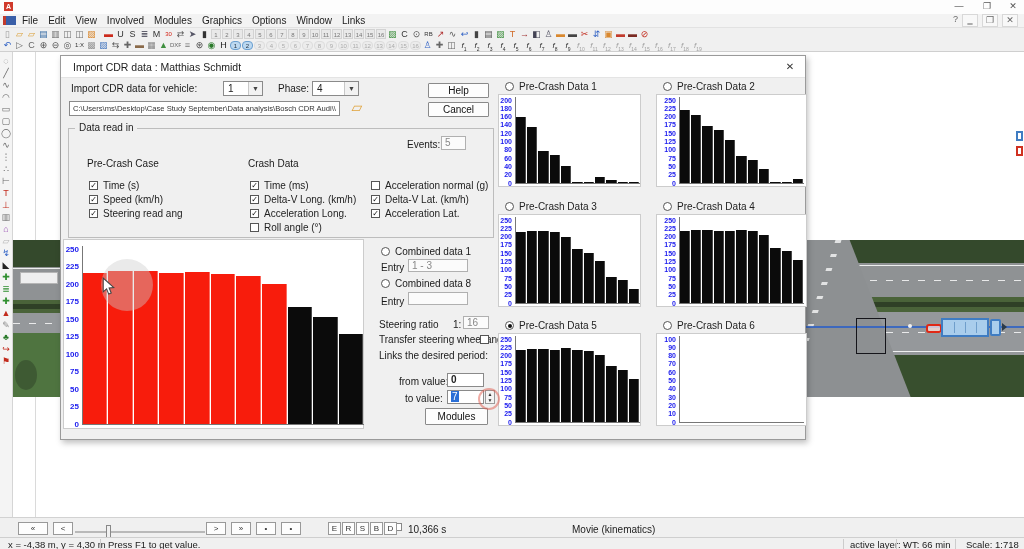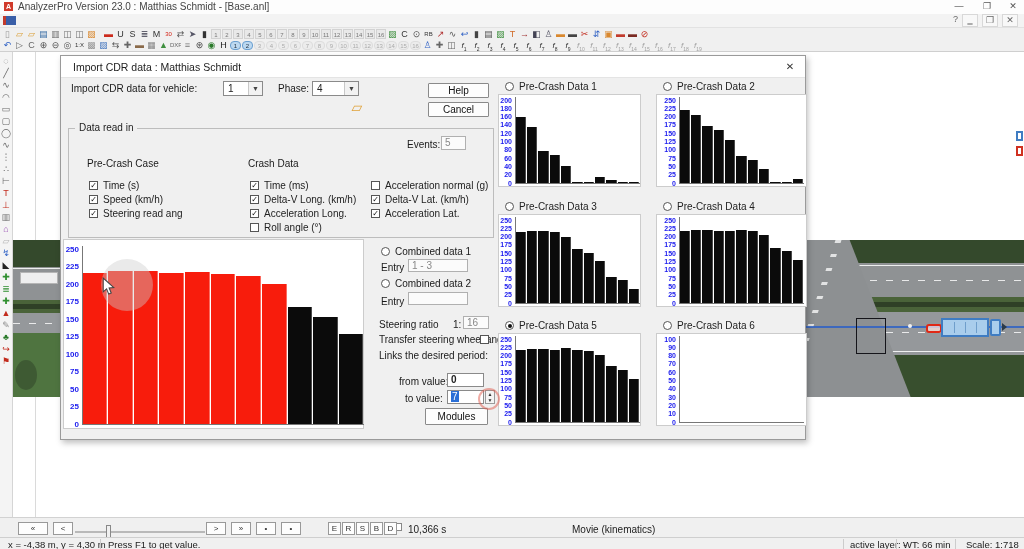--- a/index.html
+++ b/index.html
@@ -102,28 +102,38 @@
   #statusbar{left:0;top:537px;width:1024px;height:12px;background:#f0f0f0;border-top:1px solid #cfcfcf;font-size:9.5px;color:#222;z-index:8;}
   .sb-sep{position:absolute;top:1px;width:1px;height:10px;background:#cccccc;}
 </style>
 </head>
 <body>
 
 <div id="screen">
 
   <div class="abs" id="titlebar">
     <div class="abs" id="app-logo">A</div>
-    <div class="abs" id="title-text">AnalyzerPro Version 23.0 : Matthias Schmidt - [Base.anl]</div>
     <div class="abs winbtn" style="left:948px;">—</div>
     <div class="abs winbtn" style="left:976px;">❐</div>
     <div class="abs winbtn" style="left:1002px;">✕</div>
   </div>
 
   <div class="abs" id="menubar"></div>
   <div class="abs" id="menu-icon"></div>
+  <div class="abs" id="menu-items">
+      <span class="menu-item">File</span>
+      <span class="menu-item">Edit</span>
+      <span class="menu-item">View</span>
+      <span class="menu-item">Involved</span>
+      <span class="menu-item">Modules</span>
+      <span class="menu-item">Graphics</span>
+      <span class="menu-item">Options</span>
+      <span class="menu-item">Window</span>
+      <span class="menu-item">Links</span>
+    </div>
   <div class="abs" id="mdi-ctrl">
     <span>?</span>
     <span class="mdi-b">‗</span>
     <span class="mdi-b">❐</span>
     <span class="mdi-b">✕</span>
   </div>
 
   <div class="abs toolbar" id="toolbar1">
       <span class="tb-icon" style="color: rgb(154, 154, 154);">▯</span>
       <span class="tb-icon" style="color: rgb(217, 155, 46);">▱</span>
@@ -327,20 +337,21 @@
     <div class="abs combo" style="left:162px;top:25px;width:40px;height:15px;">
       <span class="val">1</span>
       <span class="arr">▼</span>
     </div>
     <div class="abs lbl" style="left:217px;top:27px;">Phase:</div>
     <div class="abs combo" style="left:251px;top:25px;width:47px;height:15px;">
       <span class="val">4</span>
       <span class="arr">▼</span>
     </div>
 
+    <div class="abs tbox" style="left:8px;top:45px;width:271px;height:15px;font-size:7.6px;line-height:11px;color:#333;">C:\Users\ms\Desktop\Case Study September\Data analysis\Bosch CDR Audi\\</div>
     <div class="abs" style="left:285px;top:42px;width:22px;height:18px;font-size:14px;color:#e0a33b;text-align:center;line-height:18px;">▱</div>
 
     <div class="abs btn" style="left:367px;top:27px;width:61px;height:15px;line-height:13px;">Help</div>
     <div class="abs btn" style="left:367px;top:46px;width:61px;height:15px;line-height:13px;">Cancel</div>
 
     <div class="abs" id="grpbox"></div>
     <div class="abs" id="grp-legend">Data read in</div>
     <div class="abs lbl" style="left:346px;top:83px;">Events:</div>
     <div class="abs tbox dis" style="left:380px;top:80px;width:25px;height:14px;line-height:10px;">5</div>
 
@@ -422,21 +433,21 @@
       </div>
 
     <div class="abs" style="left:320px;top:190px;display:flex;gap:5px;align-items:center;">
       <span class="radio"></span>
       <span class="lbl">Combined data 1</span>
     </div>
     <div class="abs lbl" style="left:320px;top:206px;">Entry</div>
     <div class="abs tbox dis" style="left:347px;top:203px;width:60px;height:13px;line-height:9px;">1 - 3</div>
     <div class="abs" style="left:320px;top:222px;display:flex;gap:5px;align-items:center;">
       <span class="radio"></span>
-      <span class="lbl">Combined data 2</span>
+      <span class="lbl">Combined data 8</span>
     </div>
     <div class="abs lbl" style="left:320px;top:240px;">Entry</div>
     <div class="abs tbox dis" style="left:347px;top:236px;width:60px;height:13px;"></div>
 
     <div class="abs lbl" style="left:318px;top:263px;">Steering ratio</div>
     <div class="abs lbl" style="left:392px;top:263px;">1:</div>
     <div class="abs tbox dis" style="left:402px;top:260px;width:26px;height:13px;line-height:9px;">16</div>
     <div class="abs lbl" style="left:318px;top:278px;">Transfer steering wheel angle</div>
     <div class="abs cb" style="left:419px;top:279px;"></div>
     <div class="abs lbl" style="left:318px;top:294px;">Links the desired period:</div>

